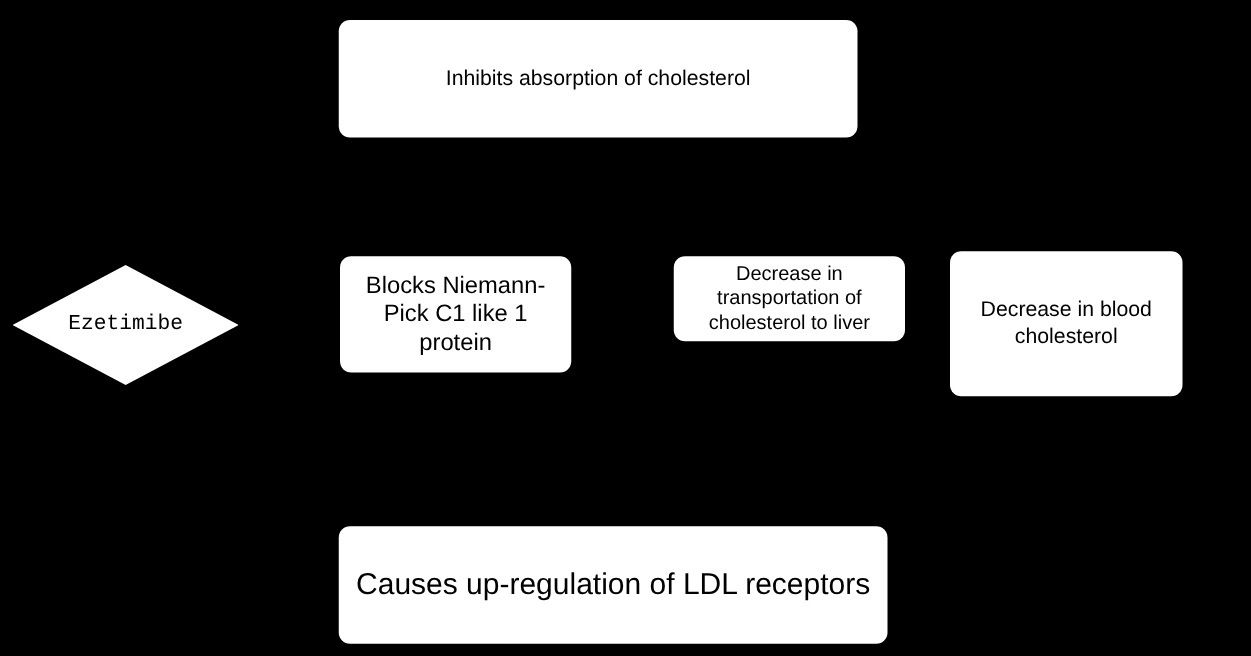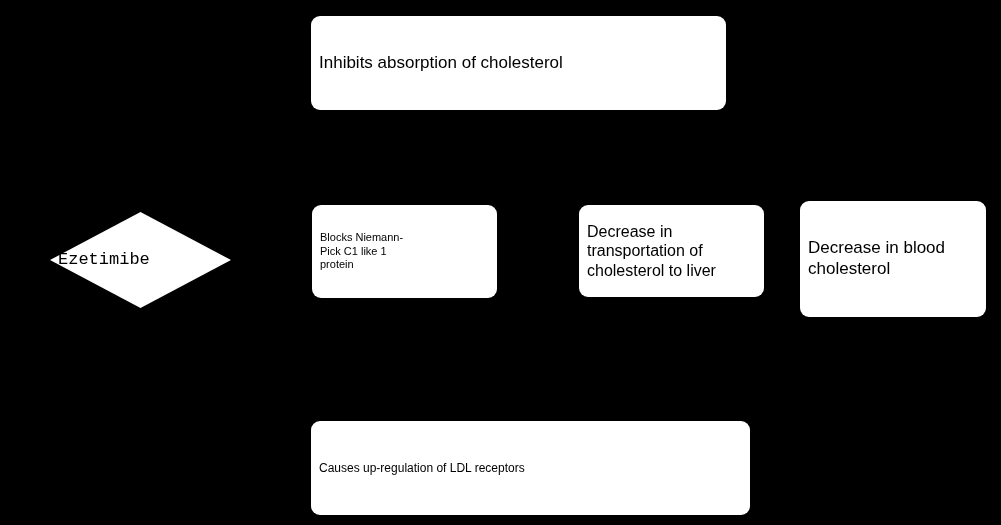--- a/index.html
+++ b/index.html
@@ -17,23 +17,23 @@
     height: 525px;
     background: #000000;
     overflow: hidden;
   }
   .node {
     position: absolute;
     box-sizing: border-box;
     display: flex;
     align-items: center;
     justify-content: center;
+    text-align: center;
     color: #000000;
     background: #ffffff;
-    margin-left: 40px;
   }
   .rect {
     border-radius: 9px;
   }
   .node .label {
     display: block;
     width: 100%;
     padding: 0 8px;
     box-sizing: border-box;
     line-height: 1.22;
@@ -59,33 +59,33 @@
   #node-ezetimibe {
     left: 10px;  top: 212px;  width: 181px;  height: 96px;
     font-size: 17px;
   }
   #node-inhibits-absorption {
     left: 271px; top: 16px;   width: 415px;  height: 94px;
     font-size: 17px;
   }
   #node-blocks-npc1l1 {
     left: 272px; top: 205px;  width: 185px;  height: 93px;
-    font-size: 11px;
+    font-size: 19px;
   }
   #node-decrease-transportation {
-    left: 539px; top: 205px;  width: 185px;  height: 92px;
+    left: 539px; top: 205px;  width: 185px;  height: 68px;
     font-size: 16px;
   }
   #node-decrease-blood-cholesterol {
     left: 760px; top: 201px;  width: 186px;  height: 116px;
     font-size: 17px;
   }
   #node-ldl-receptors {
     left: 271px; top: 421px;  width: 439px;  height: 94px;
-    font-size: 12px;
+    font-size: 24px;
   }
 </style>
 </head>
 <body>
 
 <div id="canvas">
 
   <div class="node diamond" id="node-ezetimibe">
     <span class="shape"></span>
     <span class="label">Ezetimibe</span>

